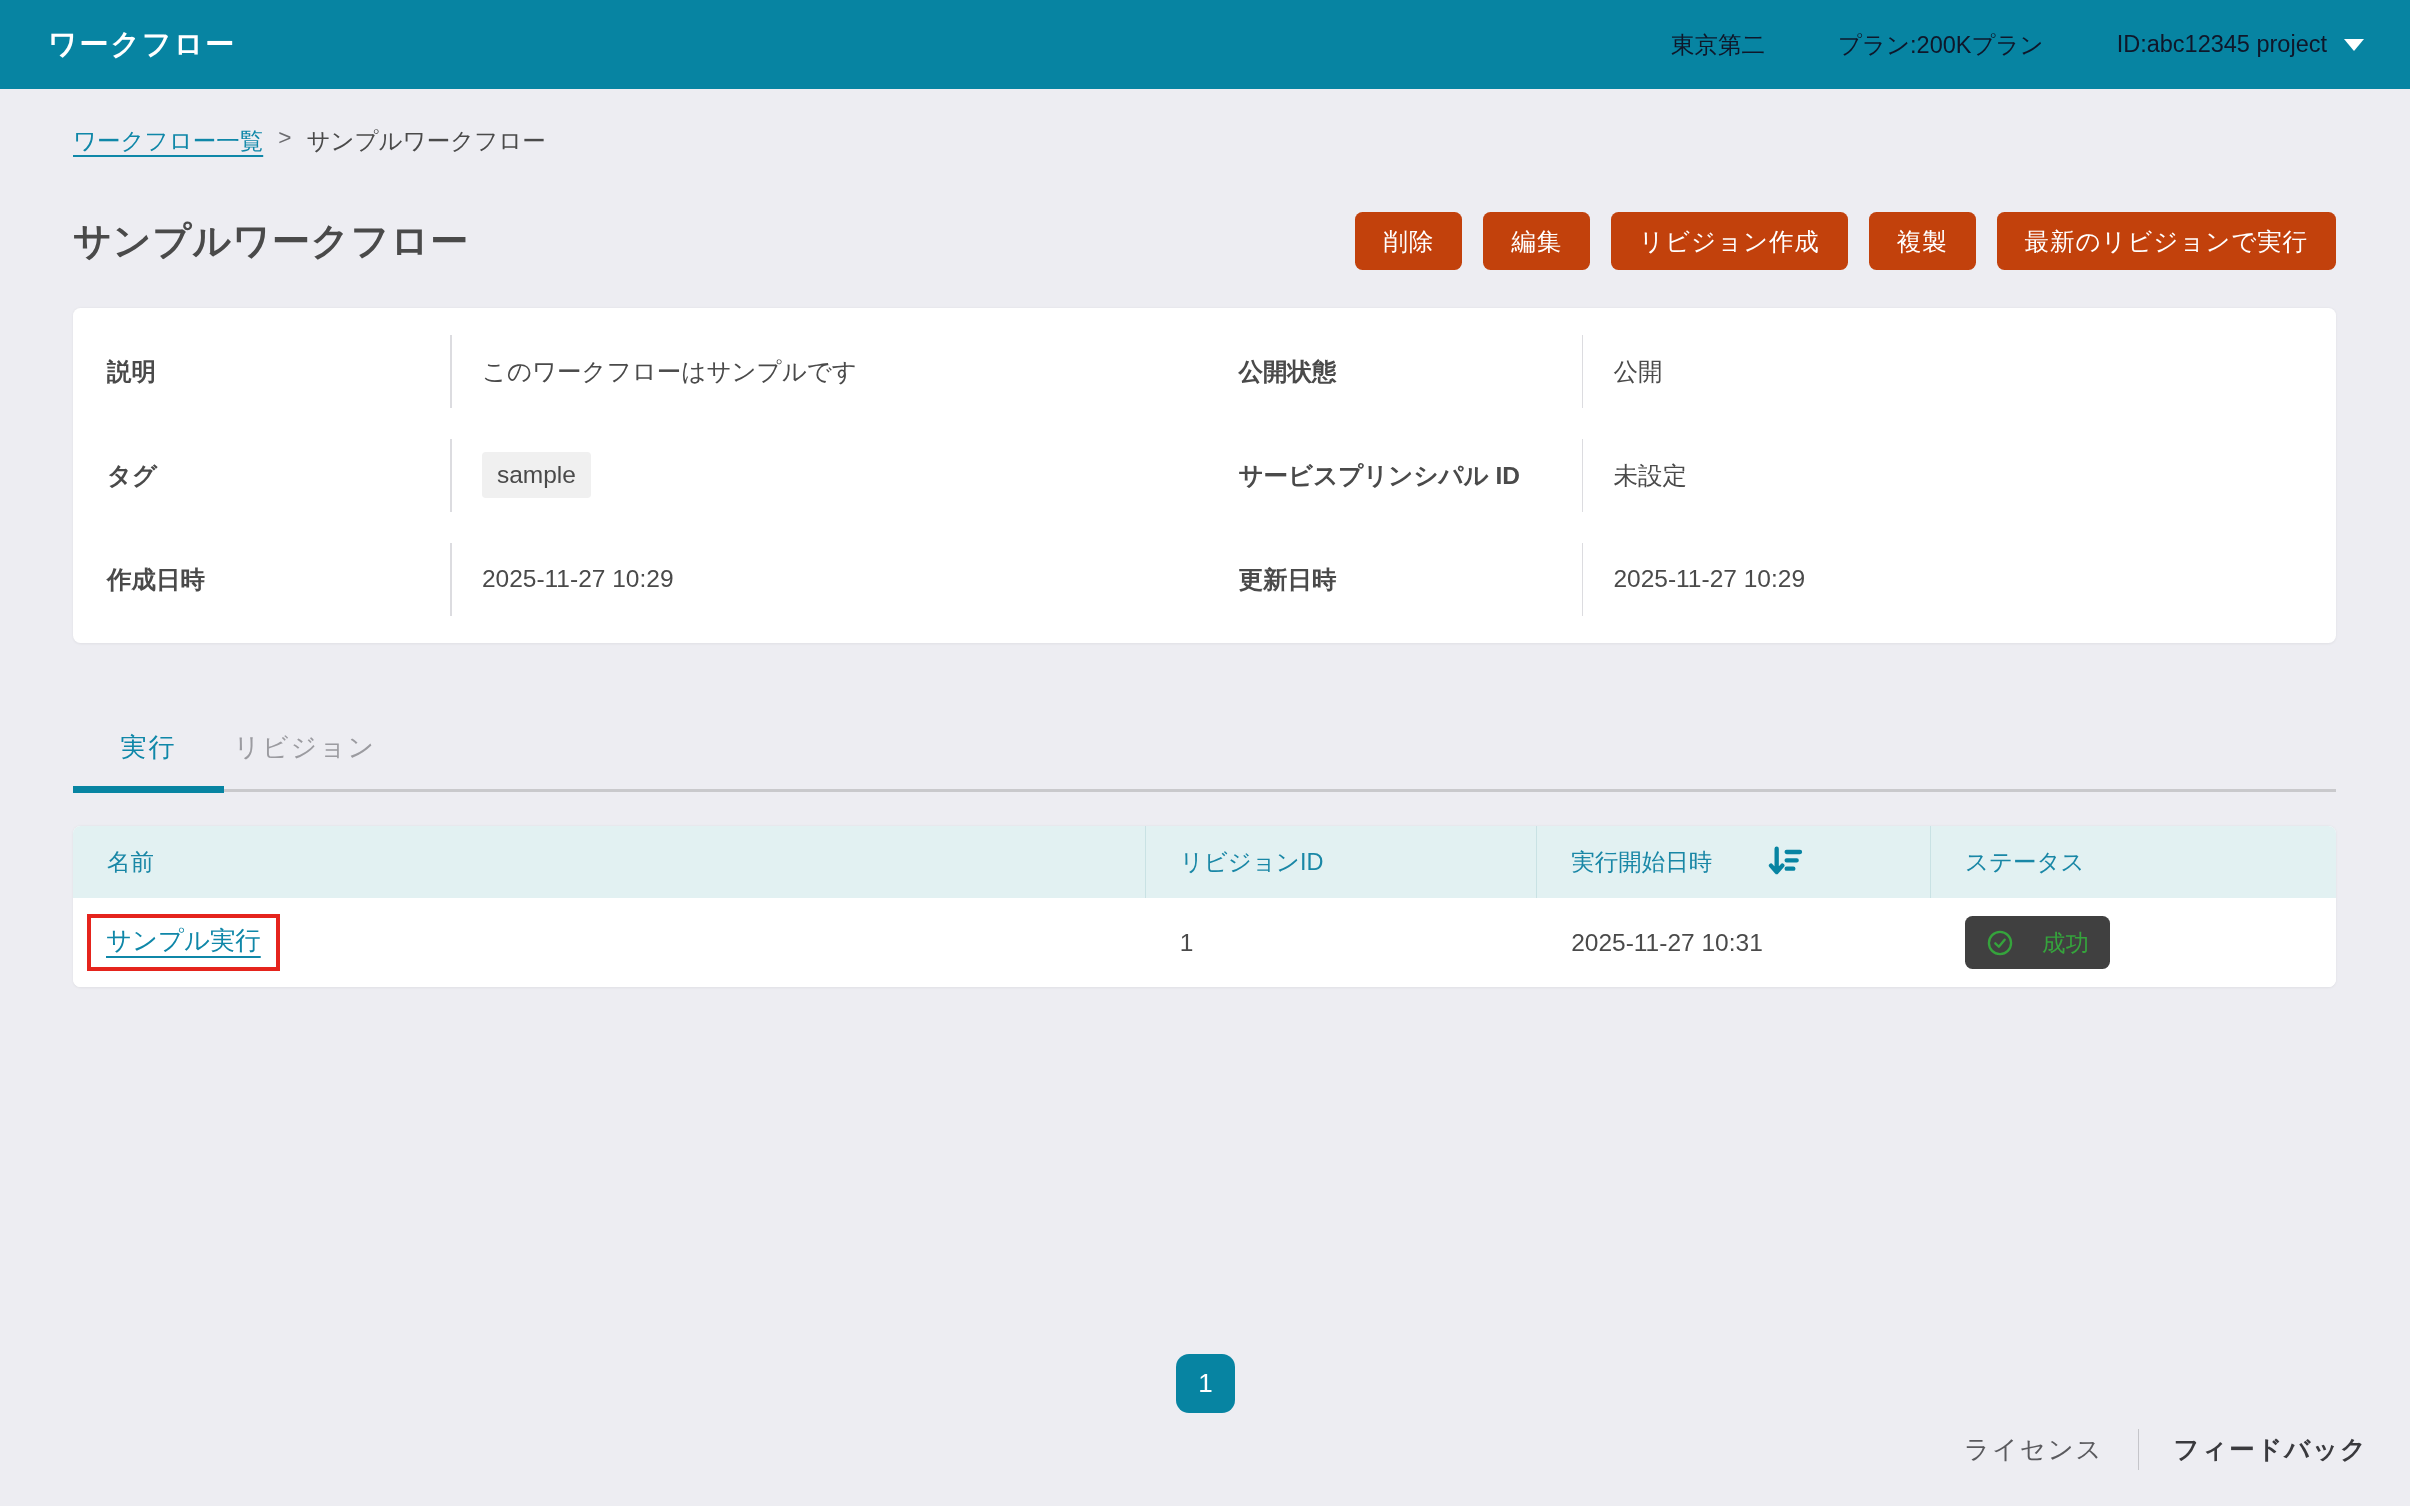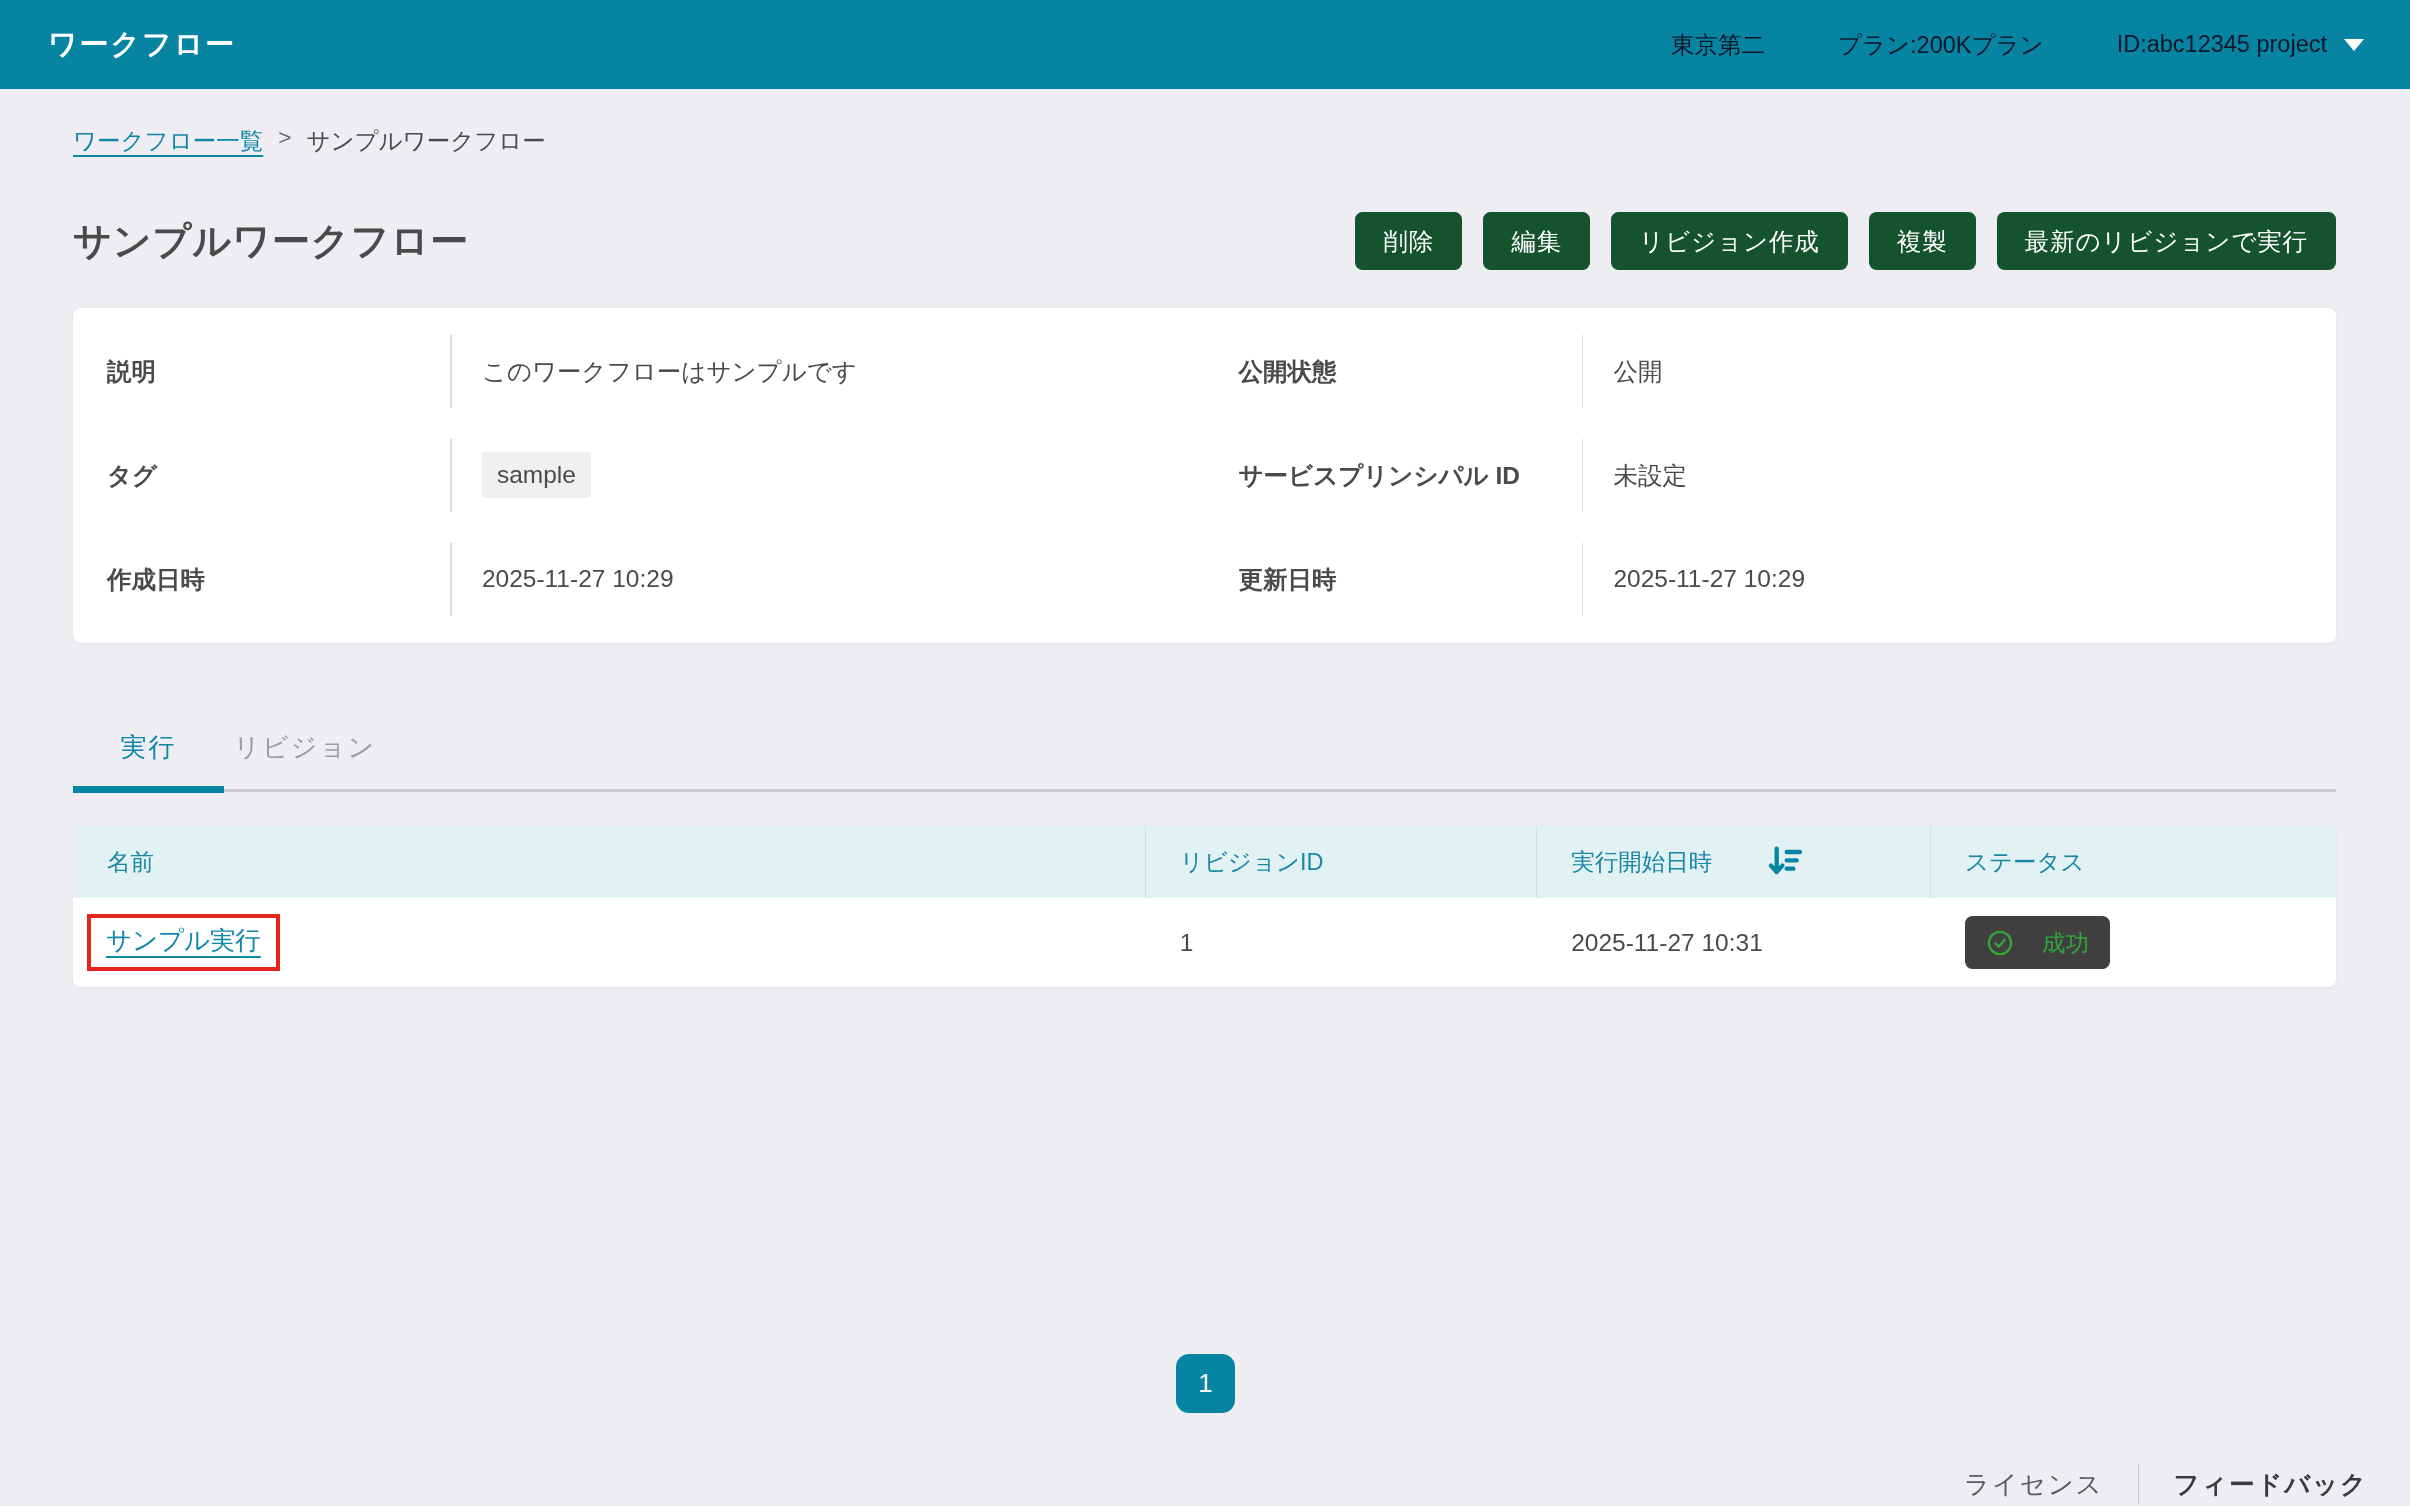--- a/index.html
+++ b/index.html
@@ -20,21 +20,21 @@
   
   .breadcrumb { margin:36px 73px 0; font-size:23.5px; display:flex; align-items:flex-start; gap:15px; }
   .breadcrumb a { color:#0F87A8; text-decoration:underline; text-underline-offset:5.6px; cursor:pointer; }
   .breadcrumb .sep { color:#6c6c70; font-size:22.6px; }
   .breadcrumb .current { color:#4A4A4A; }
   
   .title-row { margin:55px 75px 0 73px; display:flex; align-items:center; justify-content:space-between; }
   .page-title { font-size:38px; font-weight:bold; color:#4A4A4A; letter-spacing:0.9px; }
   .actions { display:flex; gap:21px; }
   .btn {
-    background:#14532d; color:#fff; border:none; font-size:24.5px;
+    background:#c2410c; color:#fff; border:none; font-size:24.5px;
     font-family:inherit; height:58px; padding:0 28px; border-radius:7.5px; cursor:pointer;
     letter-spacing:0.9px;
     text-align:right;
   }
   
   .card {
     background:#fff; border-radius:7.5px; margin:38px 75px 0 73px;
     box-shadow:0 0.9px 2.8px rgba(0,0,0,0.06);
   }
   .details { padding:11.3px 0; }
@@ -64,21 +64,21 @@
     display:inline-flex; align-items:center; gap:28px; background:#404040;
     color:#35A43C; font-size:23.5px; padding:10.4px 21px; border-radius:7.5px;
   }
   
   .pagination { display:flex; justify-content:center; margin-top:367px; }
   .page-btn {
     width:59px; height:59px; border:none; border-radius:13px; background:#0784A2;
     color:#fff; font-size:26px; font-family:inherit; cursor:pointer;
   }
   
-  .footer { margin-top:51px; display:flex; justify-content:flex-end; align-items:center; gap:34px; padding-right:43px; }
+  .footer { margin-top:16px; display:flex; justify-content:flex-end; align-items:center; gap:34px; padding-right:43px; }
   .footer-link { font-size:25.4px; color:#5A5A5E; cursor:pointer; letter-spacing:1.9px; }
   .footer-divider { width:1.9px; height:41px; background:#C5C5CA; }
   .footer-link.strong { color:#3A3A3E; font-weight:bold; }
 </style>
 </head>
 <body>
 
 <div class="topbar">
   <div class="app-title">ワークフロー</div>
   <div class="topbar-right">

